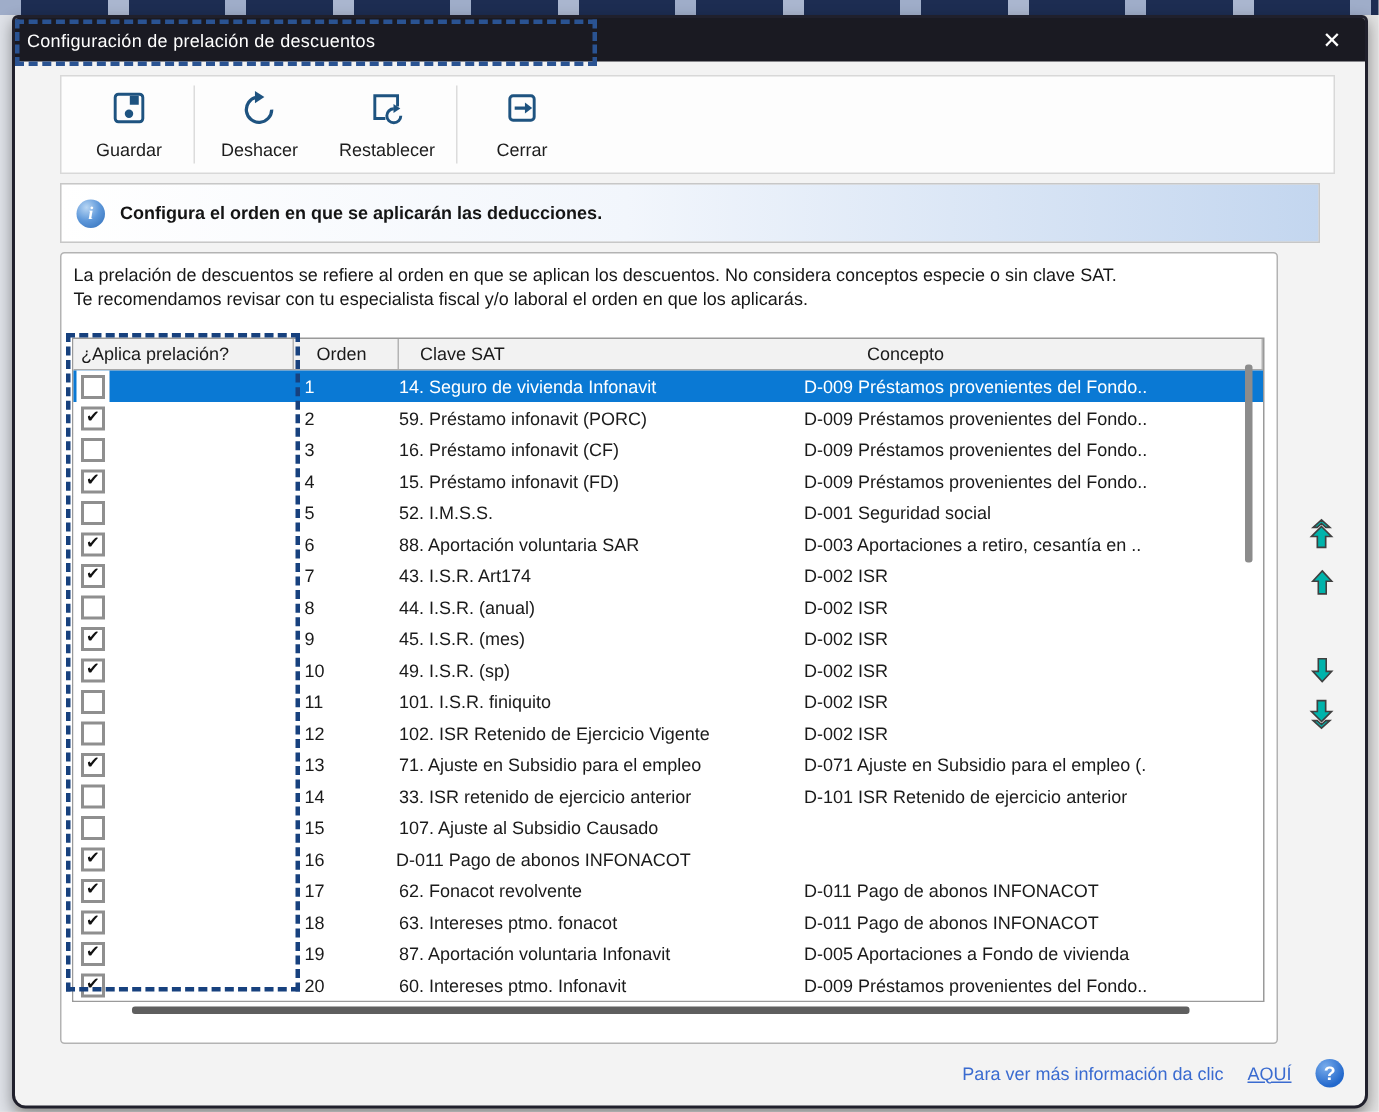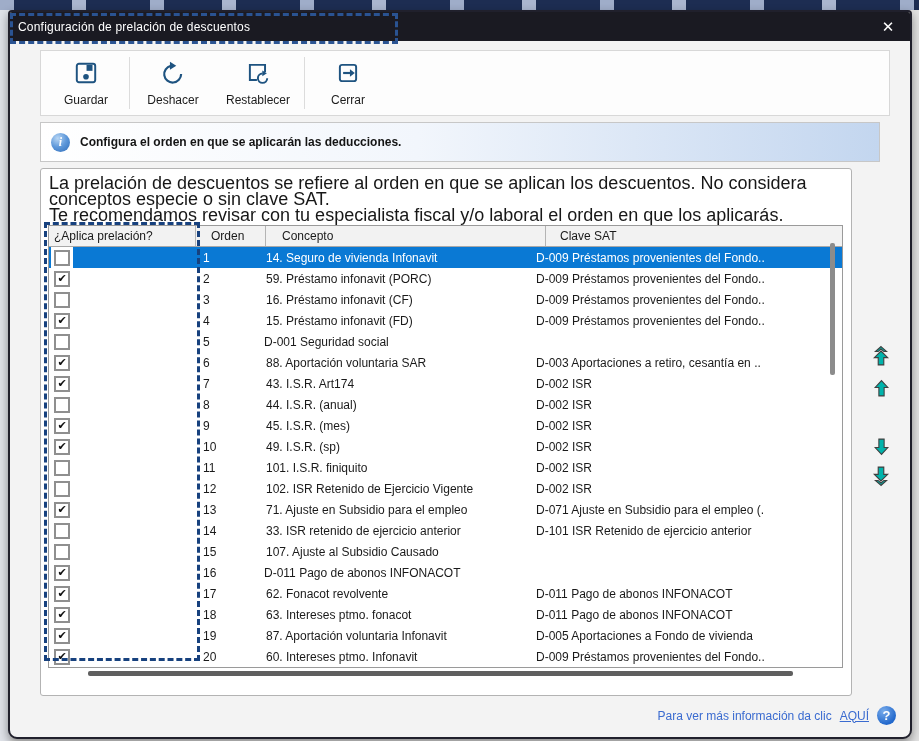--- a/index.html
+++ b/index.html
@@ -35,21 +35,21 @@
     display:flex;align-items:center;gap:10px;padding-left:10px;box-sizing:border-box;}
   .info-icon{width:19px;height:19px;border-radius:50%;flex:0 0 auto;
     background:radial-gradient(circle at 35% 28%,#b8d6f4,#5e98da 48%,#2e6cb8);
     color:#fff;font-weight:bold;font-size:12px;display:flex;align-items:center;justify-content:center;
     font-family:"Liberation Serif",serif;font-style:italic;}
   .info-text{font-size:12px;font-weight:bold;color:#141414;}
 
   
   .contentbox{position:absolute;left:30px;top:156px;width:810px;height:526px;background:#fff;
     border:1px solid #b3b3b3;border-radius:3px;}
-  .desc{position:absolute;left:8px;top:6px;font-size:18px;color:#171717;line-height:16px;}
+  .desc{position:absolute;left:8px;top:6px;font-size:12px;color:#171717;line-height:16px;}
 
   
   .tbl{position:absolute;left:7px;top:56px;width:793px;height:441px;border:1px solid #9a9a9a;
     box-sizing:content-box;font-size:12px;color:#1a1a1a;background:#fff;}
   .thead{display:flex;height:21px;background:#f2f2f2;border-bottom:1px solid #a8a8a8;box-sizing:border-box;gap:8px;}
   .th{display:flex;align-items:center;padding-left:6px;border-right:1px solid #b4b4b4;box-sizing:border-box;
     white-space:nowrap;overflow:hidden;}
   .trow{display:flex;height:21px;align-items:center;background:#fff;}
   .trow.selected{background:var(--selection,#0a79d4);color:#fff;}
   .c-check{width:147px;flex:0 0 147px;display:flex;align-items:center;padding-left:5px;box-sizing:border-box;height:100%;}
@@ -64,21 +64,21 @@
   .vscroll-thumb{position:absolute;left:789px;top:74px;width:5px;height:132px;background:#8c8c8c;border-radius:2px;}
   .hscroll{position:absolute;left:47px;top:502px;width:705px;height:5px;background:#5f5f5f;border-radius:2px;}
 
   
   .arrowcol{position:absolute;left:858px;top:0;width:30px;height:100%;}
   .abtn{position:absolute;left:0;width:26px;height:24px;display:flex;align-items:center;justify-content:center;
     color:var(--arrow,#00b3ab);}
   .abtn svg{overflow:visible;}
 
   
-  .footer{position:absolute;right:14px;top:694px;display:flex;align-items:center;gap:8px;
+  .footer{position:absolute;right:14px;top:694px;display:flex;align-items:center;gap:16px;
     font-size:12px;color:var(--link,#3a6bd0);}
   .footer a{color:var(--link,#3a6bd0);text-decoration:underline;text-align:right;}
   .help-icon{width:19px;height:19px;border-radius:50%;
     background:radial-gradient(circle at 35% 28%,#79aceb,#2268cc 70%);
     color:#fff;font-weight:bold;font-size:13px;display:flex;align-items:center;justify-content:center;}
 </style>
 </head>
 <body>
 
 <div class="bg-strip"></div>
@@ -144,22 +144,22 @@
   <div class="contentbox">
     <div class="desc">
       <div>La prelación de descuentos se refiere al orden en que se aplican los descuentos. No considera conceptos especie o sin clave SAT.</div>
       <div>Te recomendamos revisar con tu especialista fiscal y/o laboral el orden en que los aplicarás.</div>
     </div>
 
     <div class="tbl">
       <div class="thead">
         <div class="th c-check">¿Aplica prelación?</div>
         <div class="th c-orden">Orden</div>
+        <div class="th c-sat" style="border-right:none">Clave SAT</div>
         <div class="th c-conc">Concepto</div>
-        <div class="th c-sat" style="border-right:none">Clave SAT</div>
       </div>
       <div>
   <div class="trow selected">
     <div class="c-check">
       <span class="cb"></span>
     </div>
     <div class="c-orden">1</div>
     <div class="c-conc">14. Seguro de vivienda Infonavit</div>
     <div class="c-sat">D-009  Préstamos provenientes del Fondo..</div>
   </div>
@@ -189,20 +189,21 @@
     <div class="c-orden">4</div>
     <div class="c-conc">15. Préstamo infonavit (FD)</div>
     <div class="c-sat">D-009  Préstamos provenientes del Fondo..</div>
   </div>
 
   <div class="trow">
     <div class="c-check">
       <span class="cb"></span>
     </div>
     <div class="c-orden">5</div>
+    <div class="c-conc">52. I.M.S.S.</div>
     <div class="c-sat">D-001  Seguridad social</div>
   </div>
 
   <div class="trow">
     <div class="c-check">
       <span class="cb">✔</span>
     </div>
     <div class="c-orden">6</div>
     <div class="c-conc">88. Aportación voluntaria SAR</div>
     <div class="c-sat">D-003  Aportaciones a retiro, cesantía en ..</div>

